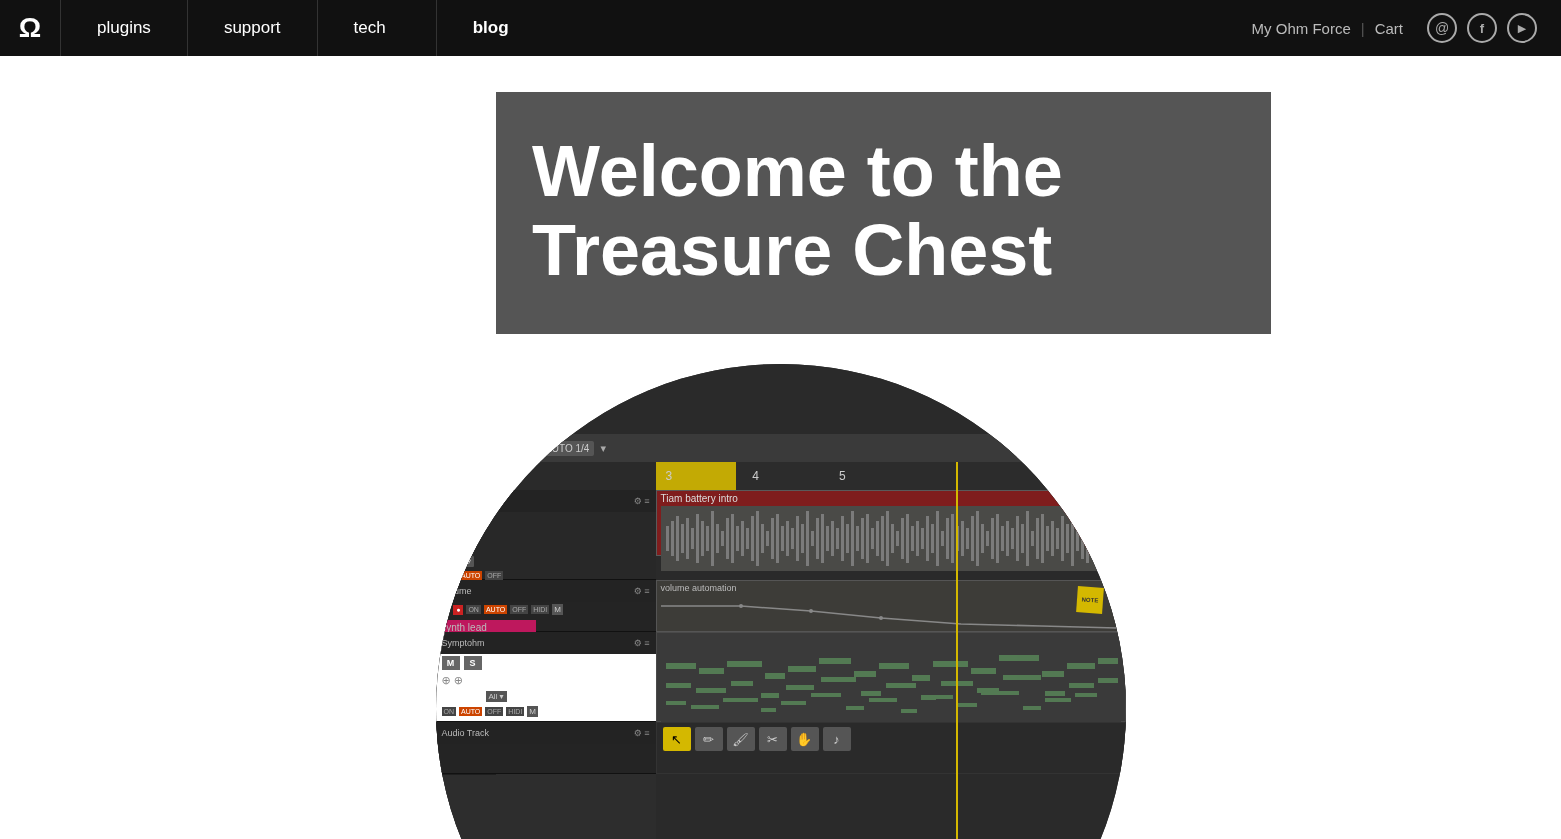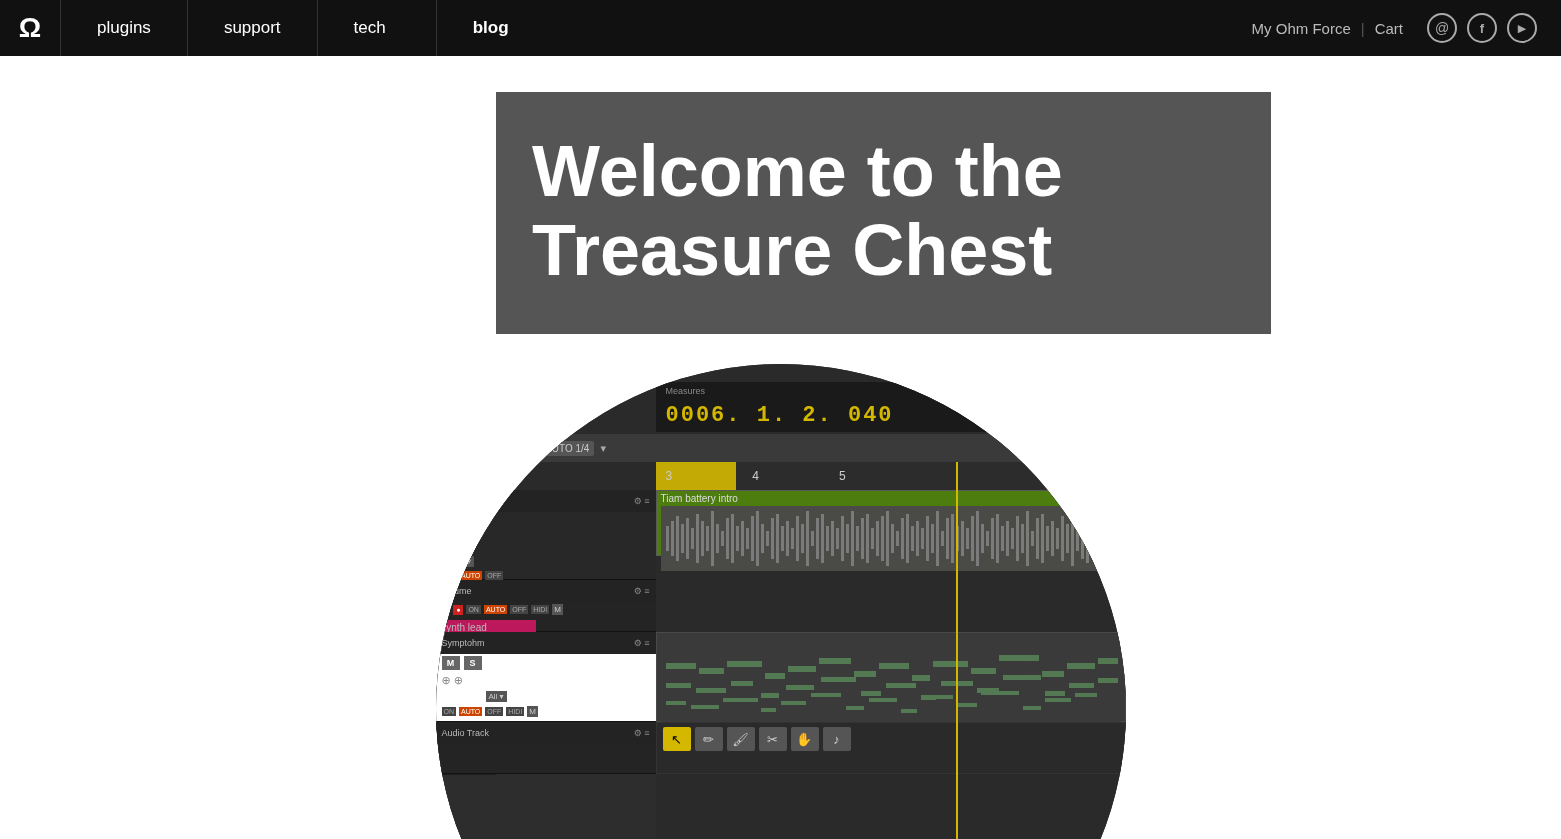--- a/index.html
+++ b/index.html
@@ -319,28 +319,20 @@
     </div>
   </div>
 </div>
 
 <div class="main-content">
   <div class="circle-container">
     <div class="daw-ui">
 
       <div style="position:absolute;top:0;left:0;right:0;bottom:0;background:#2a2a2a;"></div>
 
-      <div class="daw-transport">
-        <span class="transport-label">Measures</span>
-        <span class="transport-display">0006. 1. 2. 040</span>
-        <div style="position:absolute;right:40px;top:6px;color:#888;font-size:9px;">
-          <span style="margin-right:30px;">Bar</span>
-          <span>Beat</span>
-        </div>
-      </div>
 
       <div class="snap-bar">
         <span class="snap-btn">Snap</span>
         <span class="snap-select">Relative</span>
         <span class="snap-select">AUTO 1/4</span>
         <span style="color:#aaa;font-size:11px;">▾</span>
       </div>
 
       <div class="timeline-ruler">
         <div class="ruler-highlight"></div>
@@ -430,21 +422,21 @@
               <span style="margin-left:auto;color:#888;font-size:9px;">⚙ ≡</span>
             </div>
           </div>
 
         </div>
 
         <div class="track-content-right">
 
           <div class="playhead"></div>
 
-          <div style="position:absolute;top:0;left:0;right:0;height:66px;background:#4d7c0f;border:1px solid #5a5a5a;">
+          <div style="position:absolute;top:0;left:0;right:0;height:66px;background:#7f1d1d;border:1px solid #5a5a5a;">
             <div style="color:#ddd;font-size:10px;padding:2px 4px;">Tiam battery intro</div>
             <svg width="100%" height="65" viewBox="0 0 460 65">
               <rect width="460" height="65" fill="#4a4a47"></rect>
 
               <g fill="#888" opacity="0.8">
                 <rect x="5" y="20" width="3" height="25"></rect>
                 <rect x="10" y="15" width="3" height="35"></rect>
                 <rect x="15" y="10" width="3" height="45"></rect>
                 <rect x="20" y="18" width="3" height="29"></rect>
                 <rect x="25" y="12" width="3" height="41"></rect>
@@ -530,20 +522,34 @@
                 <rect x="425" y="8" width="3" height="49"></rect>
                 <rect x="430" y="22" width="3" height="21"></rect>
                 <rect x="435" y="15" width="3" height="35"></rect>
                 <rect x="440" y="10" width="3" height="45"></rect>
                 <rect x="445" y="5" width="3" height="55"></rect>
                 <rect x="450" y="18" width="3" height="29"></rect>
               </g>
             </svg>
           </div>
 
+          <div style="position:absolute;top:90px;left:0;right:0;height:52px;background:#3d3c38;border:1px solid #555;">
+            <div style="color:#bbb;font-size:9px;padding:2px 4px;">volume automation</div>
+
+            <div style="position:absolute;right:22px;top:6px;width:26px;height:26px;background:#d4b800;transform:rotate(4deg);display:flex;align-items:center;justify-content:center;">
+              <span style="color:#333;font-size:6px;font-weight:bold;">NOTE</span>
+            </div>
+
+            <svg width="100%" height="35" viewBox="0 0 460 35" style="position:absolute;bottom:0;">
+              <polyline points="0,10 80,10 150,15 220,22 300,28 380,30 460,32" fill="none" stroke="#888" stroke-width="1.5"></polyline>
+              <circle cx="80" cy="10" r="2" fill="#888"></circle>
+              <circle cx="150" cy="15" r="2" fill="#888"></circle>
+              <circle cx="220" cy="22" r="2" fill="#888"></circle>
+            </svg>
+          </div>
 
           <div style="position:absolute;top:142px;left:0;right:0;height:90px;background:#3a3a3a;border:1px solid #4a4a4a;">
             
             <svg width="100%" height="90" viewBox="0 0 460 90">
               <rect width="460" height="90" fill="#3a3a3a"></rect>
               <g fill="#5a8a5a" opacity="0.8">
                 <rect x="5" y="30" width="30" height="6"></rect>
                 <rect x="38" y="35" width="25" height="6"></rect>
                 <rect x="66" y="28" width="35" height="6"></rect>
                 <rect x="104" y="40" width="20" height="6"></rect>

